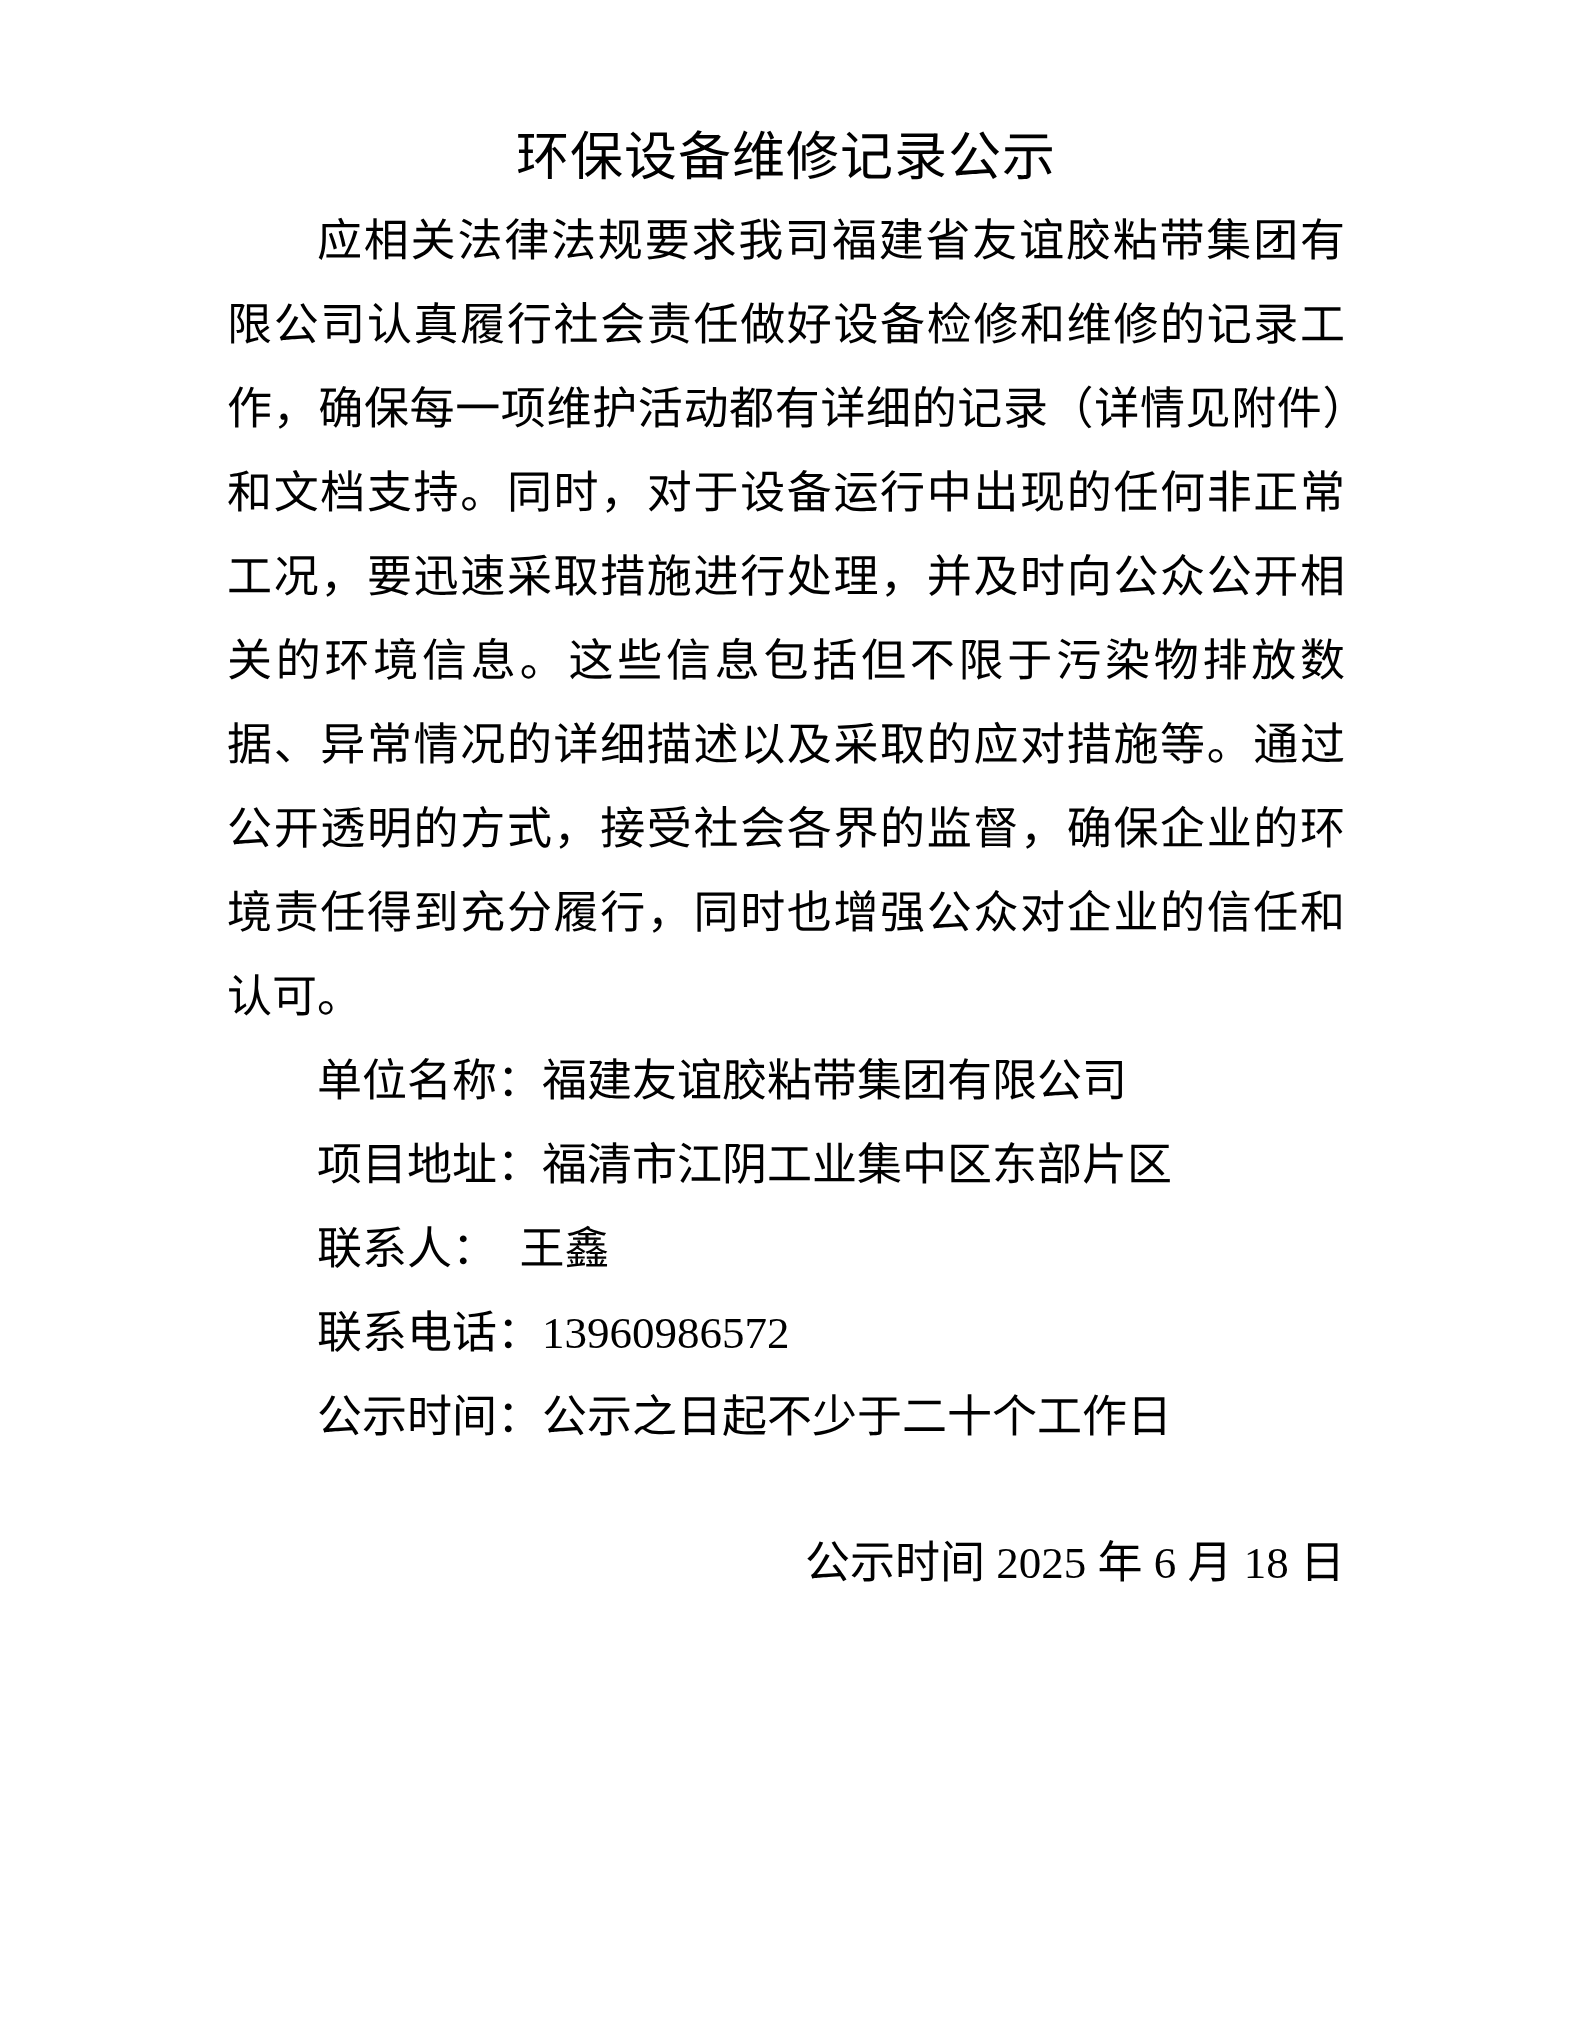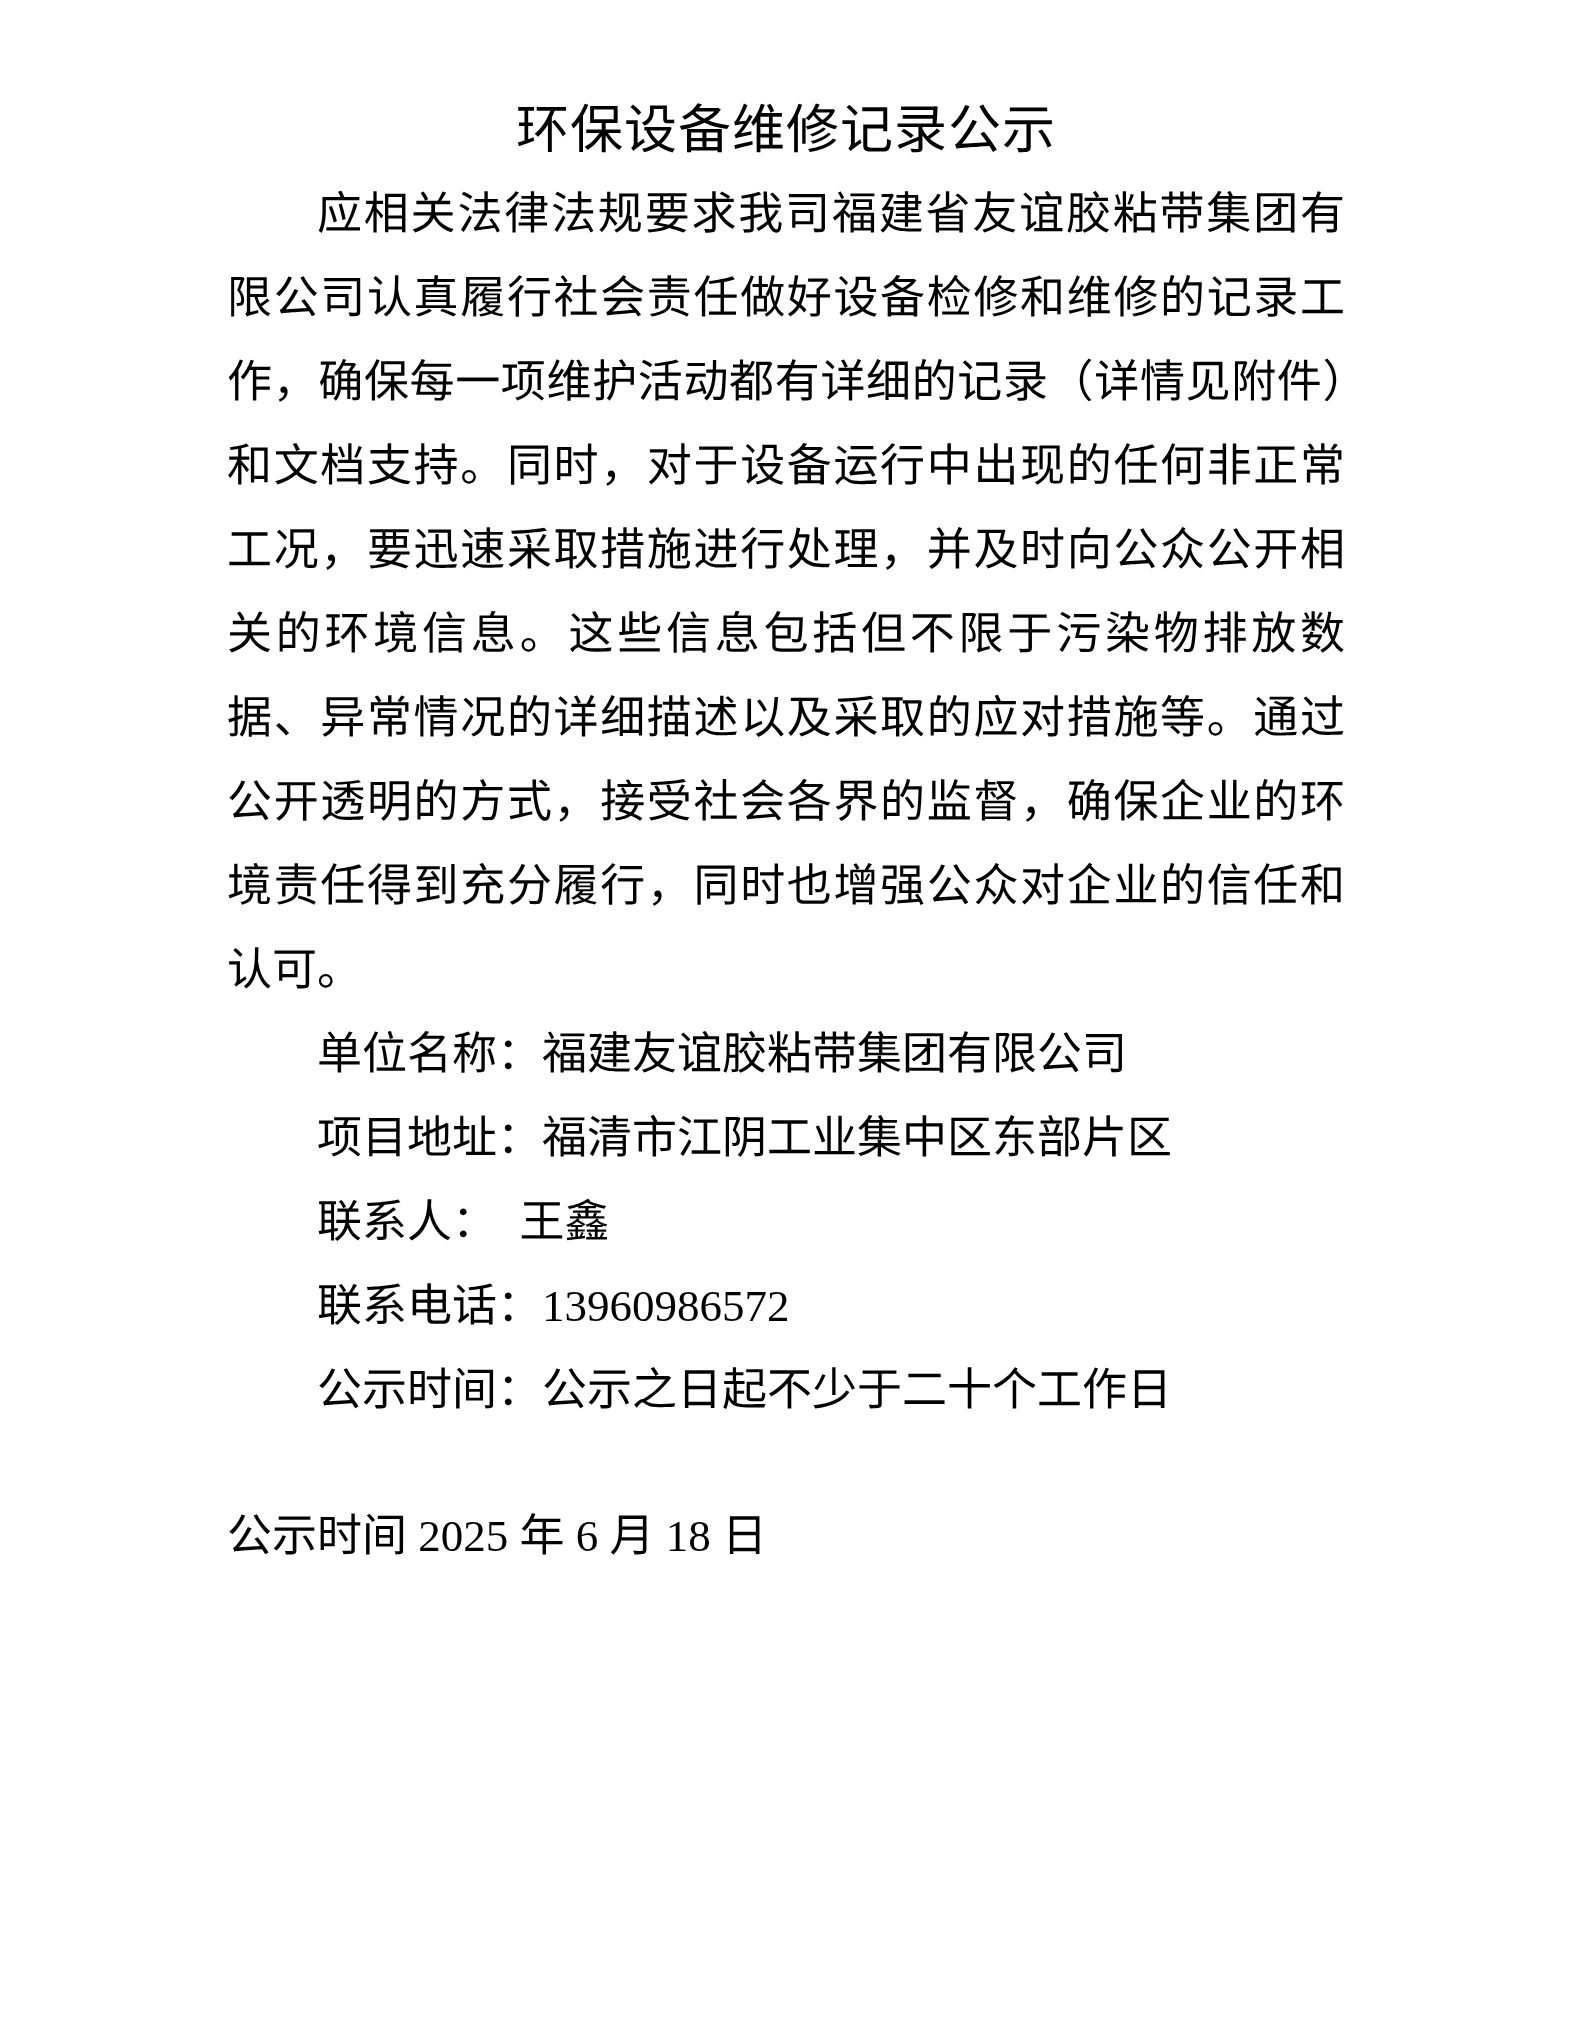--- a/index.html
+++ b/index.html
@@ -12,21 +12,21 @@
     height: 2028px;
     background: #ffffff;
     color: #000000;
     font-family: "Liberation Serif", "DejaVu Serif", serif;
     overflow: hidden;
   }
   .page {
     box-sizing: border-box;
     width: 1587px;
     height: 1904px;
-    padding: 88px 242px 0 227px;
+    padding: 115px 242px 0 227px;
   }
   .content {
     width: 1118px;
   }
   .title {
     margin: 0;
     font-size: 53px;
     font-weight: normal;
     line-height: 84px;
     text-align: center;
@@ -39,20 +39,21 @@
   }
   .justify {
     text-align: justify;
     text-justify: inter-character;
   }
   .indent {
     text-indent: 2em;
   }
   .signature-block {
     margin-top: 62px;
+    text-align: right;
   }
 </style>
 </head>
 <body style="background: rgb(255, 255, 255); color: rgb(0, 0, 0);">
 
 <div class="page">
   <div class="content">
 
     <h1 class="title">环保设备维修记录公示</h1>
 

